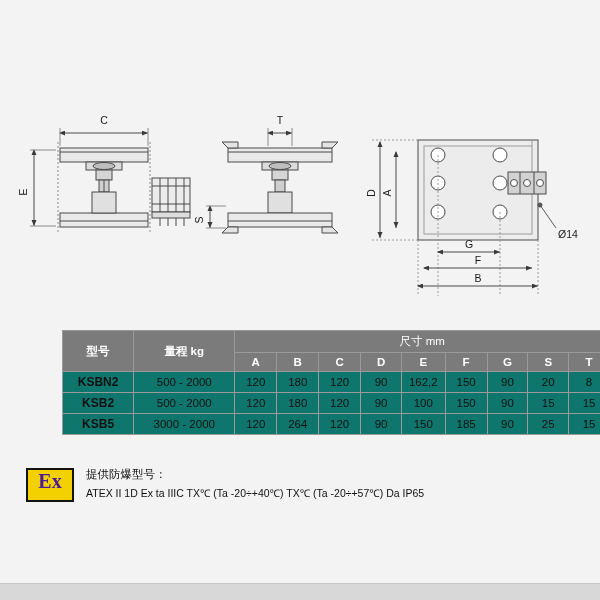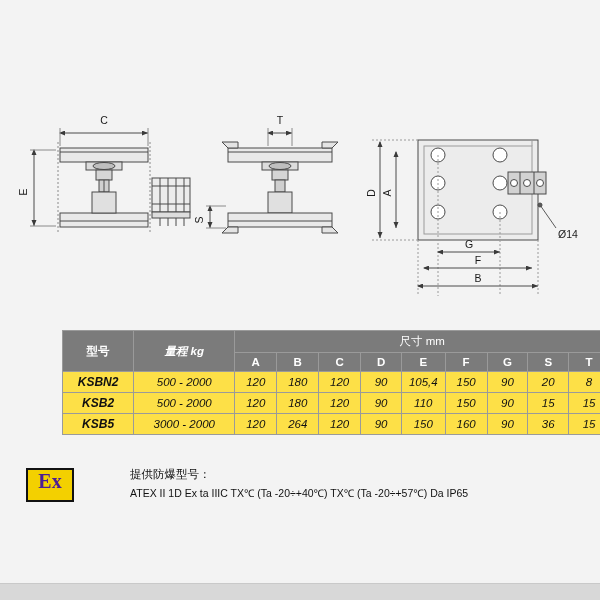--- a/index.html
+++ b/index.html
@@ -41,31 +41,30 @@
     white-space:nowrap;
   }
   table.spec thead th{
     background:#7b7b7b;
     color:#ffffff;
     font-weight:bold;
     font-size:11.5px;
   }
   table.spec thead th.dimgroup{font-weight:normal;}
   table.spec tbody td{
-    background:#fde047;
+    background:#0f766e;
     color:#111;
     font-size:11.5px;
-    font-style:italic;
   }
   table.spec tbody td.model{
     font-weight:bold;
     font-size:12px;
   }
   .col-model{width:72px;}
-  .col-cap{width:104px;font-style:italic;}
+  .col-cap{width:104px;}
   .col-dim{width:41px;}
   
   .note{
     position:absolute;
     left:26px; top:466px;
     width:548px;
     display:flex;
     align-items:flex-start;
     gap:12px;
   }
@@ -78,21 +77,20 @@
     font-weight:bold;
     font-size:20px;
     color:#4c1d95;
     flex:0 0 auto;
     margin-top:2px;
   }
   .note-lines{
     font-size:10.5px;
     line-height:1.45;
     color:#111;
-    margin-left:44px;
   }
   .note-title{
     font-size:11.5px;
     margin-bottom:3px;
   }
   
   .bottombar{
     position:absolute;
     left:0;bottom:0;
     width:600px;height:16px;
@@ -258,50 +256,50 @@
         </tr>
       </thead>
       <tbody>
         <tr>
           <td class="model">KSBN2</td>
           <td>500 - 2000</td>
           <td>120</td>
           <td>180</td>
           <td>120</td>
           <td>90</td>
-          <td>105,4</td>
+          <td>162,2</td>
           <td>150</td>
           <td>90</td>
           <td>20</td>
           <td>8</td>
         </tr>
         <tr>
           <td class="model">KSB2</td>
           <td>500 - 2000</td>
           <td>120</td>
           <td>180</td>
           <td>120</td>
           <td>90</td>
-          <td>110</td>
+          <td>100</td>
           <td>150</td>
           <td>90</td>
           <td>15</td>
           <td>15</td>
         </tr>
         <tr>
           <td class="model">KSB5</td>
           <td>3000 - 2000</td>
           <td>120</td>
           <td>264</td>
           <td>120</td>
           <td>90</td>
           <td>150</td>
-          <td>160</td>
-          <td>90</td>
-          <td>36</td>
+          <td>185</td>
+          <td>90</td>
+          <td>25</td>
           <td>15</td>
         </tr>
       </tbody>
     </table>
   </div>
 
   <div class="note">
     <div class="ex-badge">
       <span>Ex</span>
     </div>

